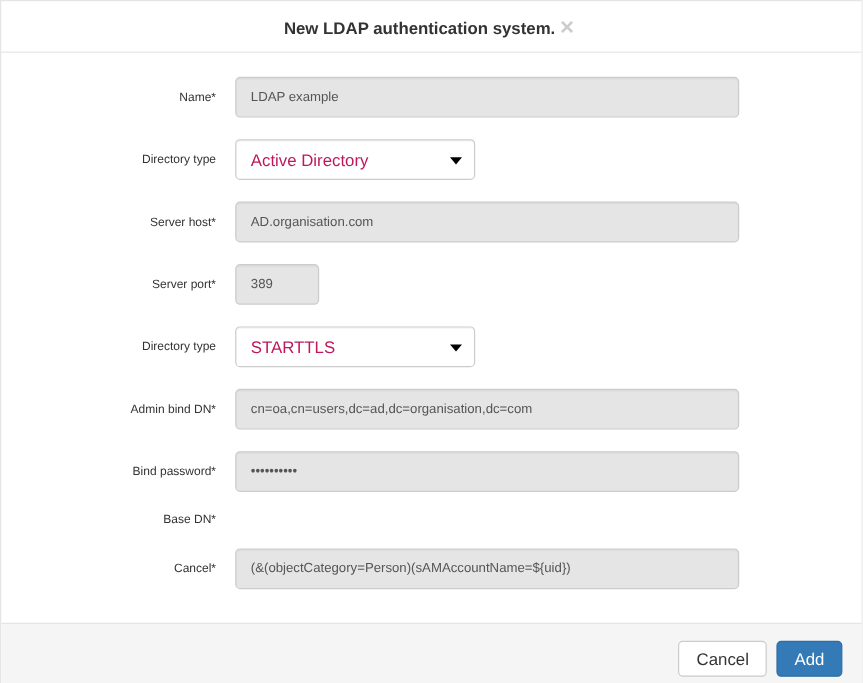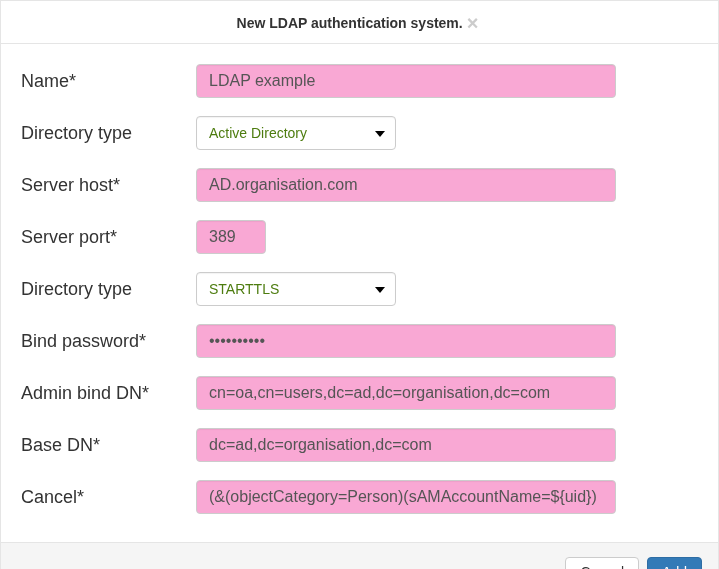--- a/index.html
+++ b/index.html
@@ -42,52 +42,52 @@
     padding: 20px 20px 10px 20px;
     min-height: 448px;
   }
   .form-row {
     display: flex;
     align-items: center;
     margin-bottom: 18px;
   }
   .form-label {
     flex: 0 0 175px;
-    text-align: left;
+    text-align: right;
     padding-right: 16px;
-    font-size: 18px;
+    font-size: 10px;
     color: #333;
   }
   .form-control-wrap {
     flex: 1 1 auto;
     display: flex;
   }
   .input-text {
     width: 100%;
     max-width: 420px;
     height: 34px;
     padding: 6px 12px;
     border: 1px solid #ccc;
     border-radius: 4px;
-    font-size: 16px;
+    font-size: 11px;
     color: #555;
-    background: #f9a8d4;
+    background: #e5e5e5;
     box-shadow: inset 0 1px 1px rgba(0,0,0,0.05);
   }
   .input-text.small {
     max-width: 70px;
   }
   .select {
     width: 200px;
     height: 34px;
     padding: 6px 28px 6px 12px;
     border: 1px solid #ccc;
     border-radius: 4px;
     font-size: 14px;
-    color: #4d7c0f;
+    color: #be185d;
     background: #fff;
     box-shadow: inset 0 1px 1px rgba(0,0,0,0.05);
     position: relative;
     display: flex;
     align-items: center;
     cursor: pointer;
   }
   .select::after {
     content: "";
     position: absolute;
@@ -171,38 +171,35 @@
     <div class="form-row">
       <div class="form-label">Directory type</div>
       <div class="form-control-wrap">
         <div class="select">
           <span>STARTTLS</span>
         </div>
       </div>
     </div>
 
     <div class="form-row">
+      <div class="form-label">Admin bind DN*</div>
+      <div class="form-control-wrap">
+        <input type="text" class="input-text" value="cn=oa,cn=users,dc=ad,dc=organisation,dc=com" style="">
+      </div>
+    </div>
+
+    <div class="form-row">
       <div class="form-label">Bind password*</div>
       <div class="form-control-wrap">
         <input type="text" class="input-text" value="••••••••••" style="">
       </div>
     </div>
 
     <div class="form-row">
-      <div class="form-label">Admin bind DN*</div>
-      <div class="form-control-wrap">
-        <input type="text" class="input-text" value="cn=oa,cn=users,dc=ad,dc=organisation,dc=com" style="">
-      </div>
-    </div>
-
-    <div class="form-row">
       <div class="form-label">Base DN*</div>
-      <div class="form-control-wrap">
-        <input type="text" class="input-text" value="dc=ad,dc=organisation,dc=com" style="">
-      </div>
     </div>
 
     <div class="form-row">
       <div class="form-label">Cancel*</div>
       <div class="form-control-wrap">
         <input type="text" class="input-text" value="(&amp;(objectCategory=Person)(sAMAccountName=${uid})" style="">
       </div>
     </div>
 
   </div>

